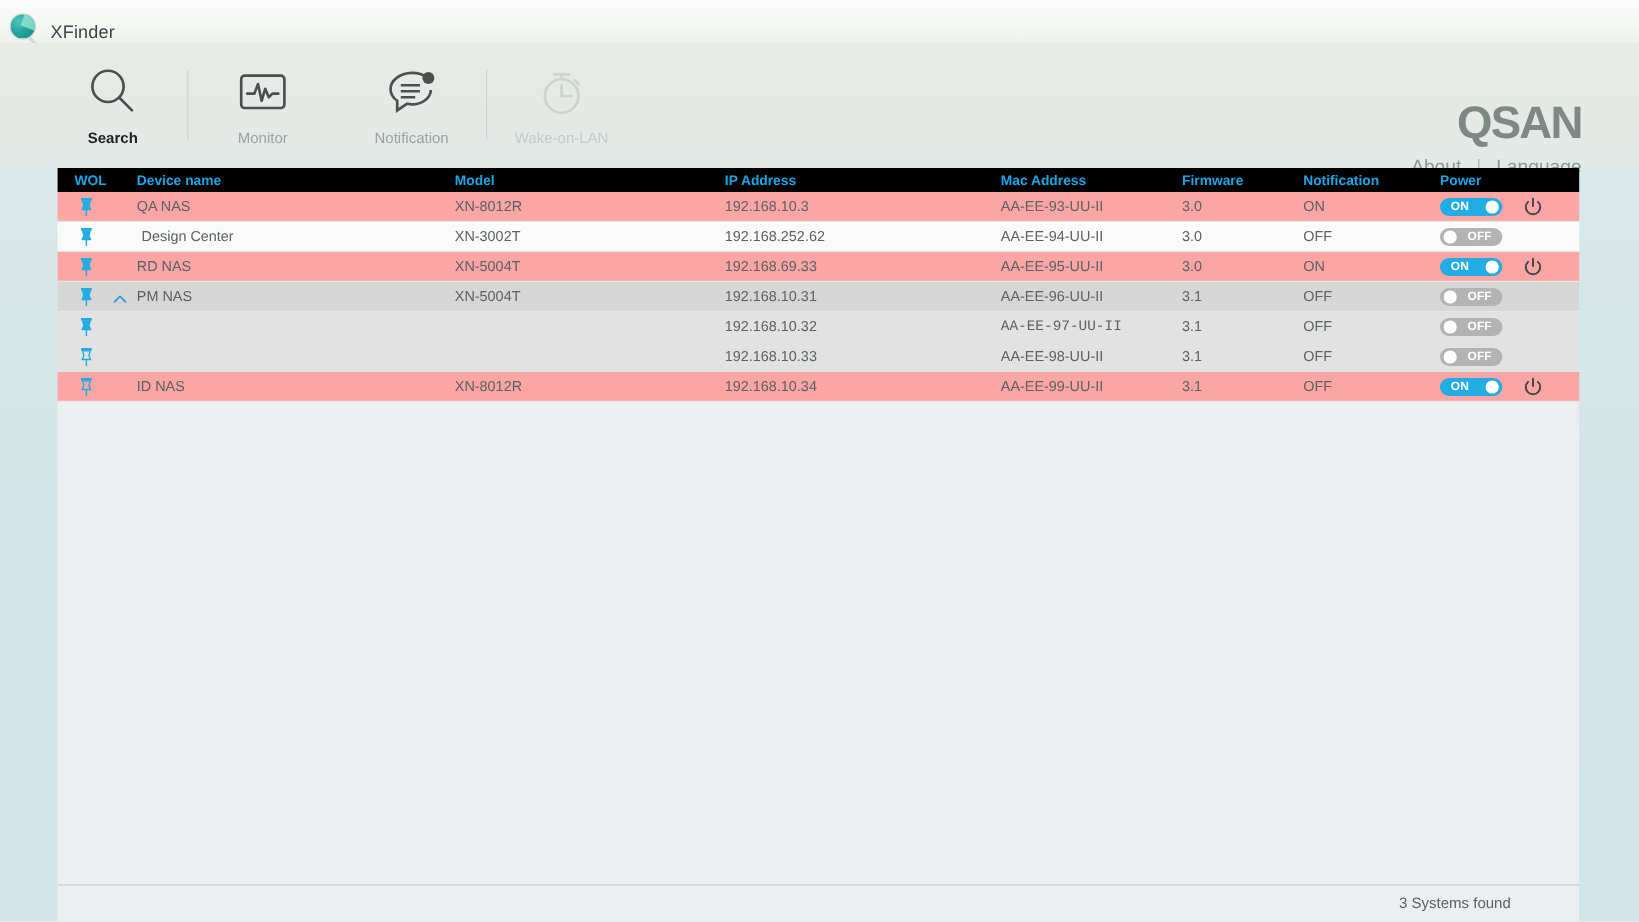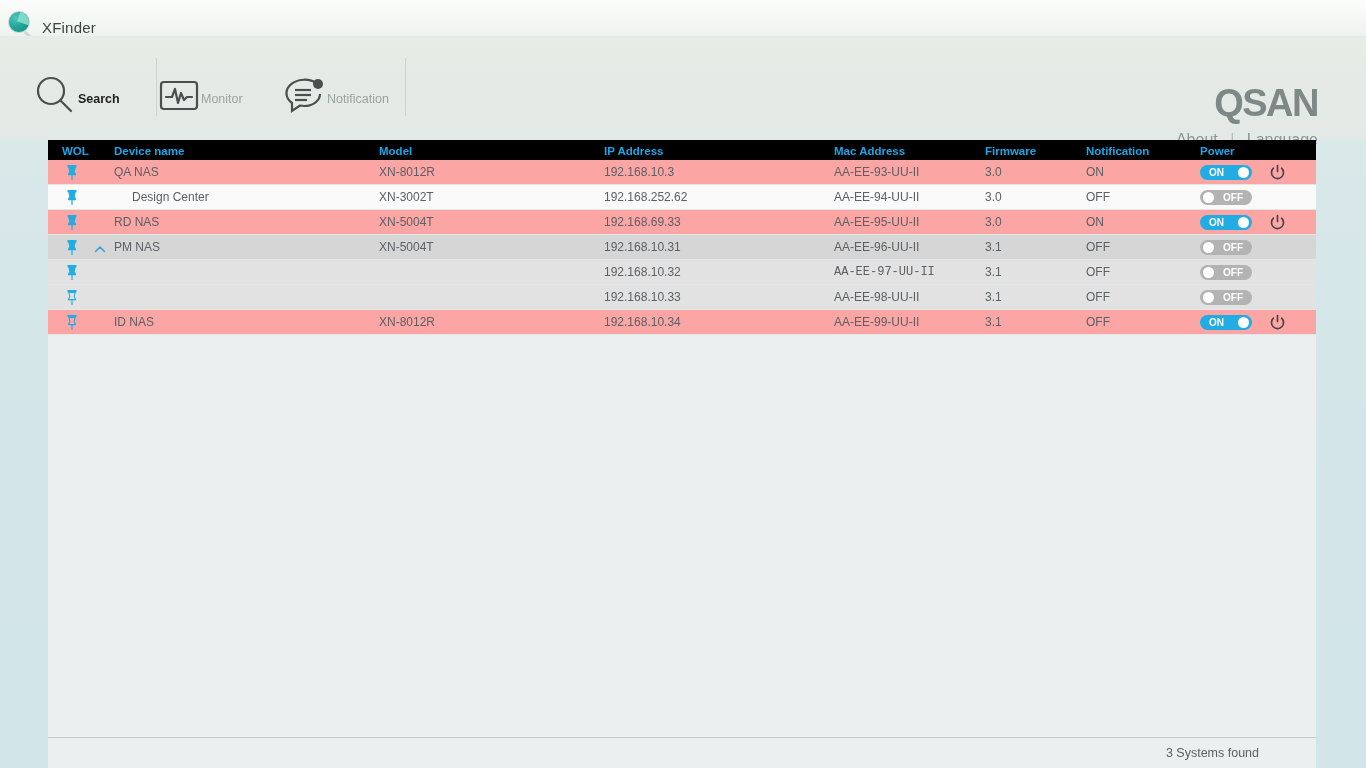--- a/index.html
+++ b/index.html
@@ -49,21 +49,21 @@
   .toolbar {
     position: absolute; left: 0; top: 36px; width: 1366px; height: 104px;
     background: linear-gradient(to bottom, #e7ecE7 0%, #e5eae6 40%, #e3e9e6 100%);
   }
   .tools {
     position: absolute; left: 32px; top: 0; height: 104px;
     display: flex; align-items: flex-start;
   }
   .tool {
     width: 124px; height: 104px;
-    display: flex; flex-direction: row; align-items: center;
+    display: flex; flex-direction: column; align-items: center;
     padding-top: 16px; box-sizing: border-box;
     cursor: pointer;
   }
   .tool .ico { height: 50px; display: flex; align-items: center; justify-content: center; }
   .tool .lbl { margin-top: 6px; font-size: 12.5px; color: #9aa3a0; }
   .tool.active .lbl { color: #222; font-weight: bold; }
   .tool.disabled .lbl { color: #c3cbc7; }
   .sep {
     width: 1px; height: 58px; margin-top: 22px;
     background: #ccd4d0;
@@ -200,20 +200,33 @@
           <line class="stroke" x1="14" y1="20" x2="30" y2="20" stroke-width="2"></line>
           <line class="stroke" x1="14" y1="25" x2="26" y2="25" stroke-width="2"></line>
           <circle cx="37" cy="9" r="5" fill="#4a4f4f"></circle>
         </svg>
       </div>
       <div class="lbl">Notification</div>
     </div>
 
     <div class="sep"></div>
 
+    <div class="tool disabled">
+      <div class="ico">
+        <svg width="44" height="46" viewBox="0 0 44 46">
+          <circle class="stroke-d" cx="22" cy="26" r="14"></circle>
+          <line class="stroke-d" x1="22" y1="26" x2="22" y2="17" stroke-linecap="round"></line>
+          <line class="stroke-d" x1="22" y1="26" x2="30" y2="26" stroke-linecap="round"></line>
+          <line class="stroke-d" x1="22" y1="8" x2="22" y2="12" stroke-width="3"></line>
+          <line class="stroke-d" x1="16" y1="8" x2="28" y2="8" stroke-width="3" stroke-linecap="round"></line>
+          <line class="stroke-d" x1="33" y1="13" x2="36" y2="16" stroke-width="2" stroke-linecap="round"></line>
+        </svg>
+      </div>
+      <div class="lbl">Wake-on-LAN</div>
+    </div>
 
   </div>
 
   <div class="brand">
     <div class="brand-logo">QSAN</div>
     <div class="brand-links">
       <span>About</span>
       <span class="bar">|</span>
       <span>Language</span>
     </div>
@@ -253,21 +266,21 @@
             <line x1="8.5" y1="1.6" x2="8.5" y2="7.6" stroke="#3f4447" stroke-width="1.6" stroke-linecap="round"></line>
           </svg></div>
         <div class="divider"></div>
       </div>
       <div class="row alt">
         <div class="pin"><svg width="20" height="20" viewBox="0 0 20 20">
             <rect x="5.5" y="2" width="9" height="2.2" fill="#22ace4"></rect>
             <path d="M6.8 4.4 L13.2 4.4 L12.1 8.4 L13.6 11.6 L6.4 11.6 L7.9 8.4 Z" fill="#22ace4" stroke="#22ace4" stroke-width="1.1" stroke-linejoin="round"></path>
             <rect x="9.4" y="11.6" width="1.2" height="5.4" fill="#22ace4"></rect>
           </svg></div>
-        <div class="cell" style="left: 84px;">Design Center</div>
+        <div class="cell" style="left: 70px;">Design Center</div>
         <div class="cell" style="left: 331px;">XN-3002T</div>
         <div class="cell" style="left: 556px;">192.168.252.62</div>
         <div class="cell" style="left: 786px;">AA-EE-94-UU-II</div>
         <div class="cell" style="left: 937px;">3.0</div>
         <div class="cell" style="left: 1038px;">OFF</div>
         <div class="toggle off" style="left: 1152px;">
           <span class="t-lbl">OFF</span>
           <span class="knob"></span>
         </div>
         <div class="divider"></div>

